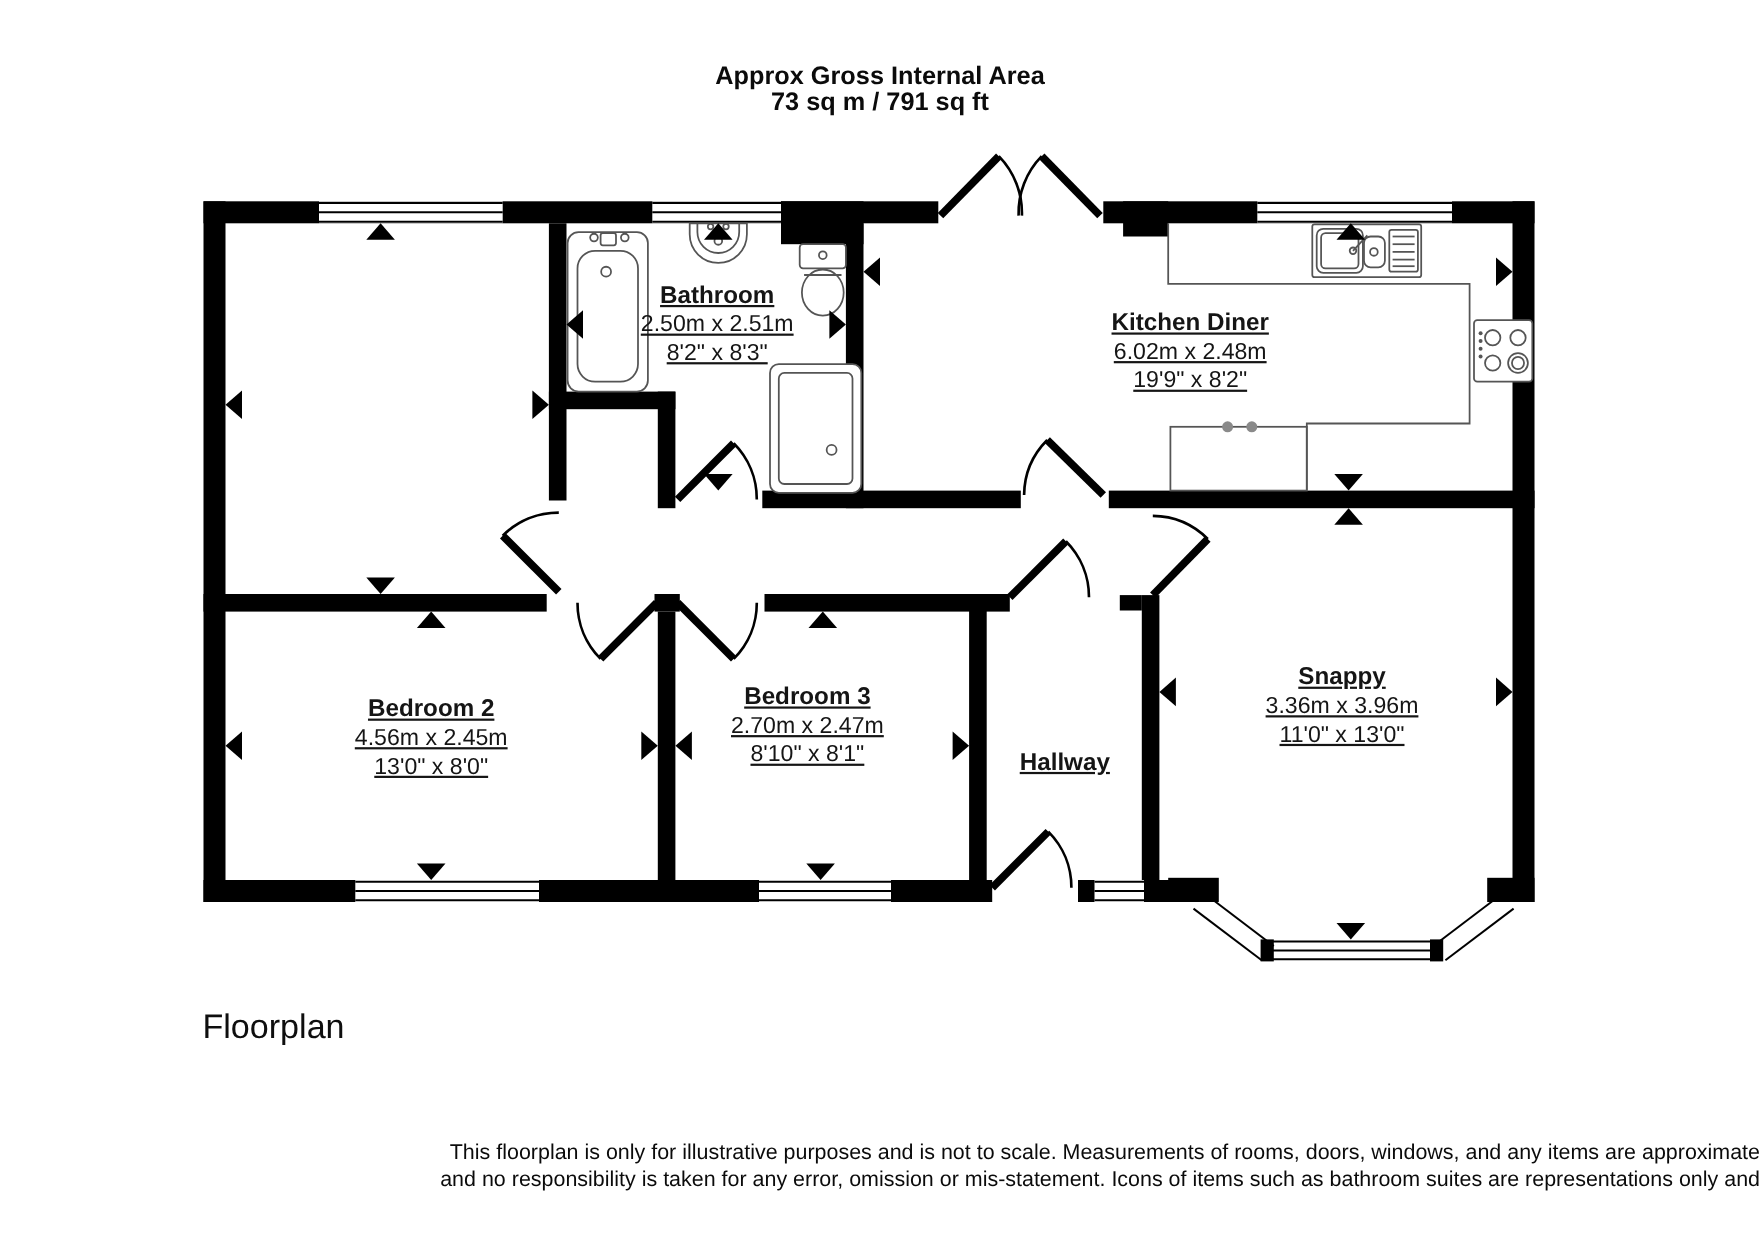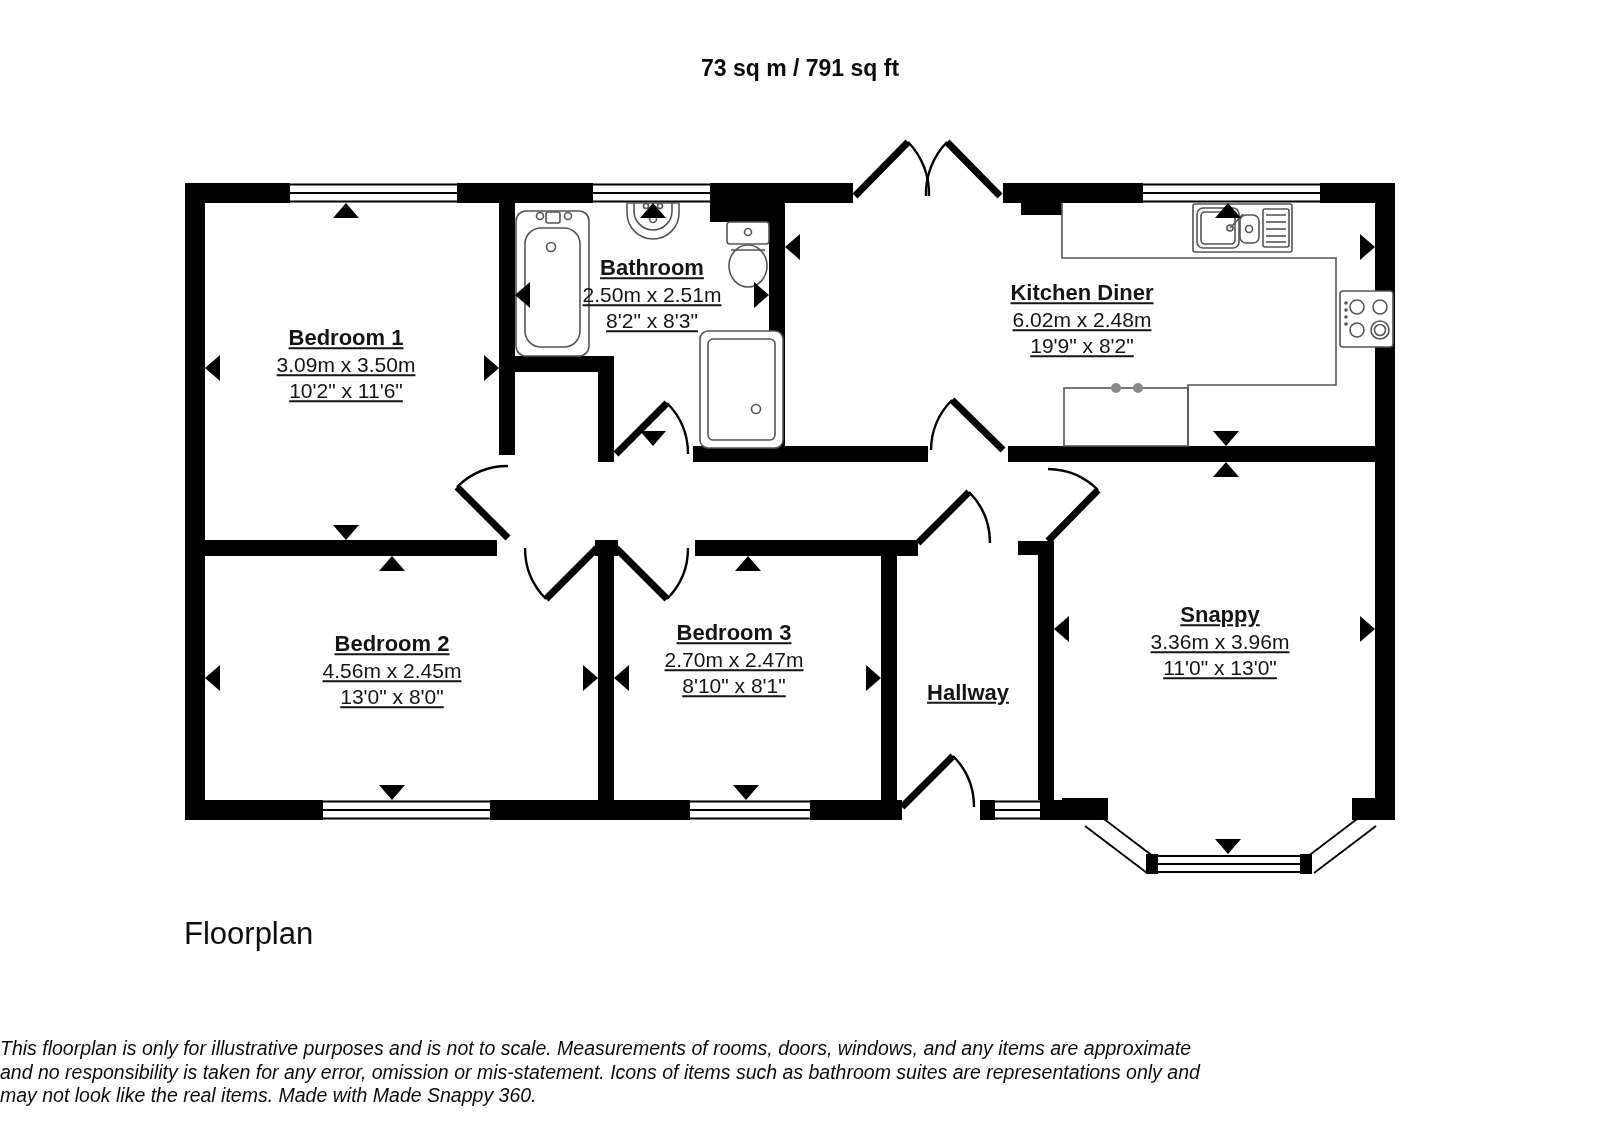--- a/index.html
+++ b/index.html
@@ -5,21 +5,21 @@
 <style>
   html,body{margin:0;padding:0;background:#fff;}
   body{font-family:"Liberation Sans", sans-serif; color:#111;}
   .canvas{position:relative;width:1600px;height:1137px;background:#fff;overflow:hidden;}
   .canvas svg{position:absolute;left:0;top:0;}
   .labels{position:absolute;left:0;top:0;width:100%;height:100%;pointer-events:none;}
   .title-block{position:absolute;left:0;top:56px;width:100%;text-align:center;font-weight:bold;font-size:23px;line-height:24px;color:#0b0b0b;}
   .room-label{position:absolute;transform:translate(-50%,-50%);text-align:center;white-space:nowrap;font-size:21px;line-height:26.5px;color:#151515;text-decoration:underline;}
   .room-label .rn{font-weight:bold;font-size:22px;}
   .plan-heading{position:absolute;left:184px;top:916px;font-size:31px;color:#0e0e0e;}
-  .disclaimer{position:absolute;left:0;top:1037px;width:100%;text-align:left;font-size:19.5px;line-height:23.5px;color:#0b0b0b;font-style:italic;}
+  .disclaimer{position:absolute;left:0;top:1037px;width:100%;text-align:right;font-size:19.5px;line-height:23.5px;color:#0b0b0b;}
   .wall{fill:#000;}
   .leaf{stroke:#000;stroke-width:7;}
   .arc{stroke:#000;stroke-width:2.4;fill:none;}
   .fx{stroke:#555;fill:#fff;stroke-width:1.6;}
   .fxl{stroke:#555;fill:none;stroke-width:1.6;}
   .wline{stroke:#000;stroke-width:1.8;}
   .arrow{fill:#000;}
 </style>
 </head>
 <body>
@@ -247,28 +247,24 @@
     <polygon class="arrow" points="1213,477 1239,477 1226,462"></polygon>
     <polygon class="arrow" points="1215,839 1241,839 1228,854"></polygon>
     <polygon class="arrow" points="1069,616 1069,642 1054,629"></polygon>
     <polygon class="arrow" points="1360,616 1360,642 1375,629"></polygon>
   </g>
 </svg>
 
 <div class="labels">
 
   <div class="title-block">
+    <div>Approx Gross Internal Area</div>
     <div>73 sq m / 791 sq ft</div>
   </div>
 
-  <div class="room-label" style="left:346px;top:365px">
-    <div class="rn">Bedroom 1</div>
-    <div>3.09m x 3.50m</div>
-    <div>10'2" x 11'6"</div>
-  </div>
 
   <div class="room-label" style="left:652px;top:295px">
     <div class="rn">Bathroom</div>
     <div>2.50m x 2.51m</div>
     <div>8'2" x 8'3"</div>
   </div>
 
   <div class="room-label" style="left:1082px;top:320px">
     <div class="rn">Kitchen Diner</div>
     <div>6.02m x 2.48m</div>
@@ -295,17 +291,16 @@
     <div class="rn">Snappy</div>
     <div>3.36m x 3.96m</div>
     <div>11'0" x 13'0"</div>
   </div>
 
   <div class="plan-heading">Floorplan</div>
 
   <div class="disclaimer">
     <div>This floorplan is only for illustrative purposes and is not to scale. Measurements of rooms, doors, windows, and any items are approximate</div>
     <div>and no responsibility is taken for any error, omission or mis-statement. Icons of items such as bathroom suites are representations only and</div>
-    <div>may not look like the real items. Made with Made Snappy 360.</div>
   </div>
 
 </div>
 </div>
 
 </body></html>

